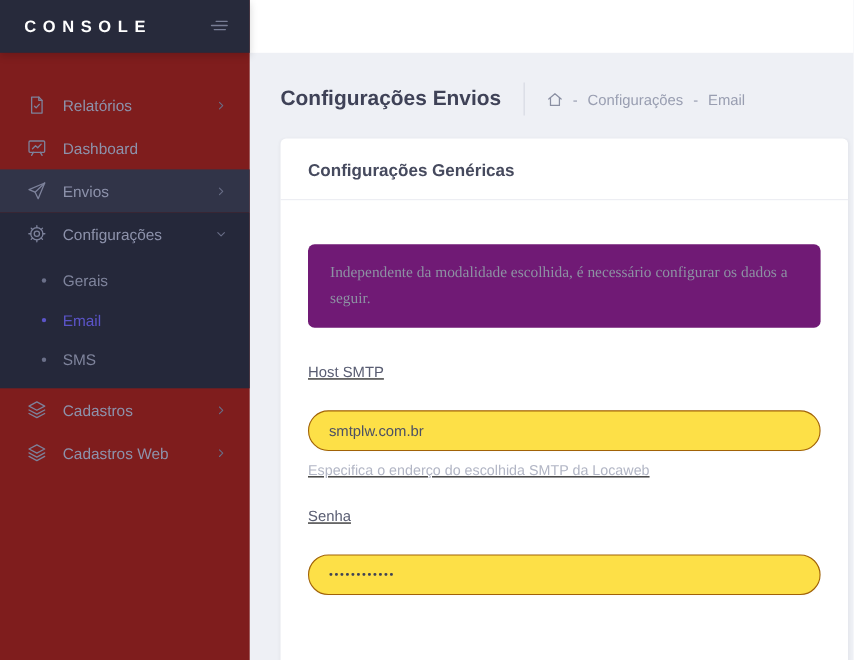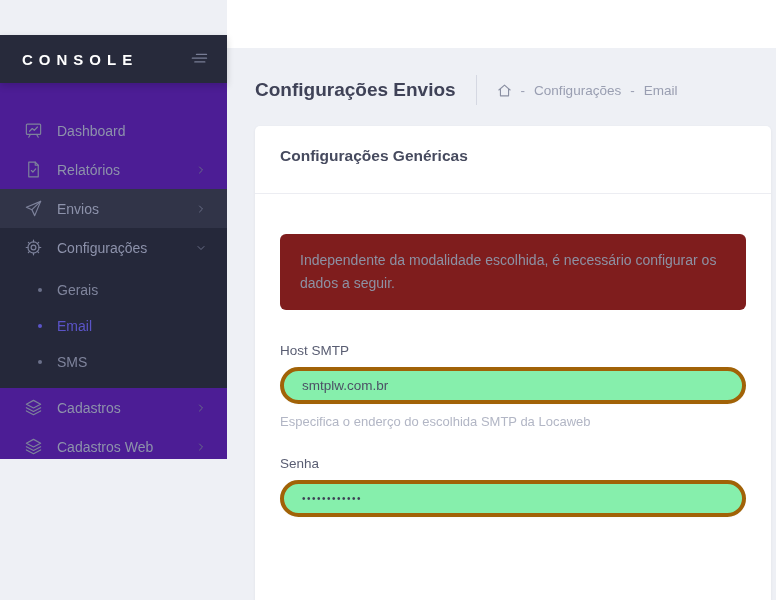--- a/index.html
+++ b/index.html
@@ -5,21 +5,21 @@
   * { box-sizing: border-box; }
   html,body { margin:0; padding:0; }
   body {
     width:776px; height:600px; overflow:hidden; position:relative;
     background:#eef0f5;
     font-family:"Liberation Sans","DejaVu Sans",sans-serif;
     -webkit-font-smoothing:antialiased;
   }
 
   
-  .sidebar { position:absolute; left:0; top:0; width:227px; height:424px; background:#4c1d95; z-index:5;margin-top:35px; }
+  .sidebar { position:absolute; left:0; top:0; width:227px; height:600px; background:#7f1d1d; z-index:5; }
   .sidebar-header {
     height:48px; background:#272a3b; display:flex; align-items:center; justify-content:space-between;
     padding:0 18px 0 22px; box-shadow:0 3px 7px rgba(0,0,0,.16);
   }
   .brand { color:#ffffff; font-size:15px; font-weight:bold; letter-spacing:6px; }
   .menu-toggle { color:#787d95; display:flex; cursor:pointer; }
   .menu { padding-top:28px; }
   .menu-item {
     height:39px; display:flex; align-items:center; padding:0 20px 0 24px;
     color:#8d92ab; font-size:14px; cursor:pointer;
@@ -50,34 +50,34 @@
   .crumb-home { display:flex; color:#8a8fa2; cursor:pointer; }
   .crumb-home svg { width:15px; height:15px; }
   .crumb-link { cursor:pointer; }
 
   
   .card {
     margin:0 5px 0 28px; background:#ffffff; border-radius:5px;
     box-shadow:0 1px 3px rgba(40,45,70,.07); height:560px;
   }
   .card-header {
-    padding:21px 25px 28px; font-size:15.5px; font-weight:bold; color:#464a5e;
+    padding:21px 25px 16px; font-size:15.5px; font-weight:bold; color:#464a5e;
     border-bottom:1px solid #ecedf2;
   }
   .card-body { padding:25px; }
   .notice {
-    background:#7f1d1d; border-radius:6px; padding:15px 20px;
-    color:#8d91a3; font-size:14px; line-height:1.65; margin:15px 0 33px;
-  }
-  .field { margin-bottom:27px; }
+    background:#701a75; border-radius:6px; padding:15px 20px;
+    color:#8d91a3; font-size:14px; line-height:1.65; margin:15px 0 33px;font-family:Liberation Serif, serif;
+  }
+  .field { margin-bottom:27px;text-decoration:underline; }
   .field-label { display:block; font-size:13.5px; color:#595d72; margin-bottom:9px; }
   .text-input {
-    width:100%; height:37px; border:4px solid #a16207; border-radius:19px;
-    padding:0 18px; font-size:13.5px; color:#4c5065; background:#86efac; outline:none;
-    box-shadow:0 1px 2px rgba(0,0,0,.02); font-family:inherit;
+    width:100%; height:37px; border:1px solid #a16207; border-radius:19px;
+    padding:0 18px; font-size:13.5px; color:#4c5065; background:#fde047; outline:none;
+    box-shadow:0 1px 2px rgba(0,0,0,.02); font-family:inherit;margin-top:18px;
   }
   .text-input.password { font-size:10px; letter-spacing:1.5px; color:#3e4256; }
   .field-help { font-size:13px; color:#b2b6c5; margin-top:10px; }
 </style>
 </head>
 <body>
 
 <aside class="sidebar">
   <div class="sidebar-header">
     <span class="brand">CONSOLE</span>
@@ -88,43 +88,43 @@
           <line x1="7" y1="15.5" x2="19" y2="15.5"></line>
       </svg>
     </span>
   </div>
 
   <nav class="menu">
 
     <div class="menu-item">
       <span class="mi-icon">
         <svg viewBox="0 0 24 24" fill="none" stroke="currentColor" stroke-width="1.5" stroke-linecap="round" stroke-linejoin="round">
+          <path d="M6 2.8h8.2l3.8 3.8v14.6H6z"></path>
+            <path d="M14.2 2.8v3.8H18"></path>
+          <polyline points="9.3,13.3 11.2,15.2 14.8,11.2"></polyline>
+        </svg>
+      </span>
+      <span class="mi-label">Relatórios</span>
+      <span class="mi-caret">
+        <svg viewBox="0 0 24 24" fill="none" stroke="currentColor" stroke-width="2" stroke-linecap="round" stroke-linejoin="round">
+            <polyline points="9,6 15,12 9,18"></polyline>
+          </svg>
+      </span>
+    </div>
+
+    <div class="menu-item">
+      <span class="mi-icon">
+        <svg viewBox="0 0 24 24" fill="none" stroke="currentColor" stroke-width="1.5" stroke-linecap="round" stroke-linejoin="round">
           <rect x="3" y="4" width="18" height="13" rx="1.2"></rect>
           <polyline points="7,13 10.5,9.5 13,11.8 17,7.6"></polyline>
           <line x1="8" y1="17" x2="6" y2="20.5"></line>
             <line x1="16" y1="17" x2="18" y2="20.5"></line>
         </svg>
       </span>
       <span class="mi-label">Dashboard</span>
-    </div>
-
-    <div class="menu-item">
-      <span class="mi-icon">
-        <svg viewBox="0 0 24 24" fill="none" stroke="currentColor" stroke-width="1.5" stroke-linecap="round" stroke-linejoin="round">
-          <path d="M6 2.8h8.2l3.8 3.8v14.6H6z"></path>
-            <path d="M14.2 2.8v3.8H18"></path>
-          <polyline points="9.3,13.3 11.2,15.2 14.8,11.2"></polyline>
-        </svg>
-      </span>
-      <span class="mi-label">Relatórios</span>
-      <span class="mi-caret">
-        <svg viewBox="0 0 24 24" fill="none" stroke="currentColor" stroke-width="2" stroke-linecap="round" stroke-linejoin="round">
-            <polyline points="9,6 15,12 9,18"></polyline>
-          </svg>
-      </span>
     </div>
 
     <div class="menu-item hovered">
       <span class="mi-icon">
         <svg viewBox="0 0 24 24" fill="none" stroke="currentColor" stroke-width="1.5" stroke-linecap="round" stroke-linejoin="round">
           <path d="M21 3L3 10.5l7 3L13.5 21 21 3z"></path>
             <line x1="21" y1="3" x2="10" y2="13.5"></line>
         </svg>
       </span>
       <span class="mi-label">Envios</span>

